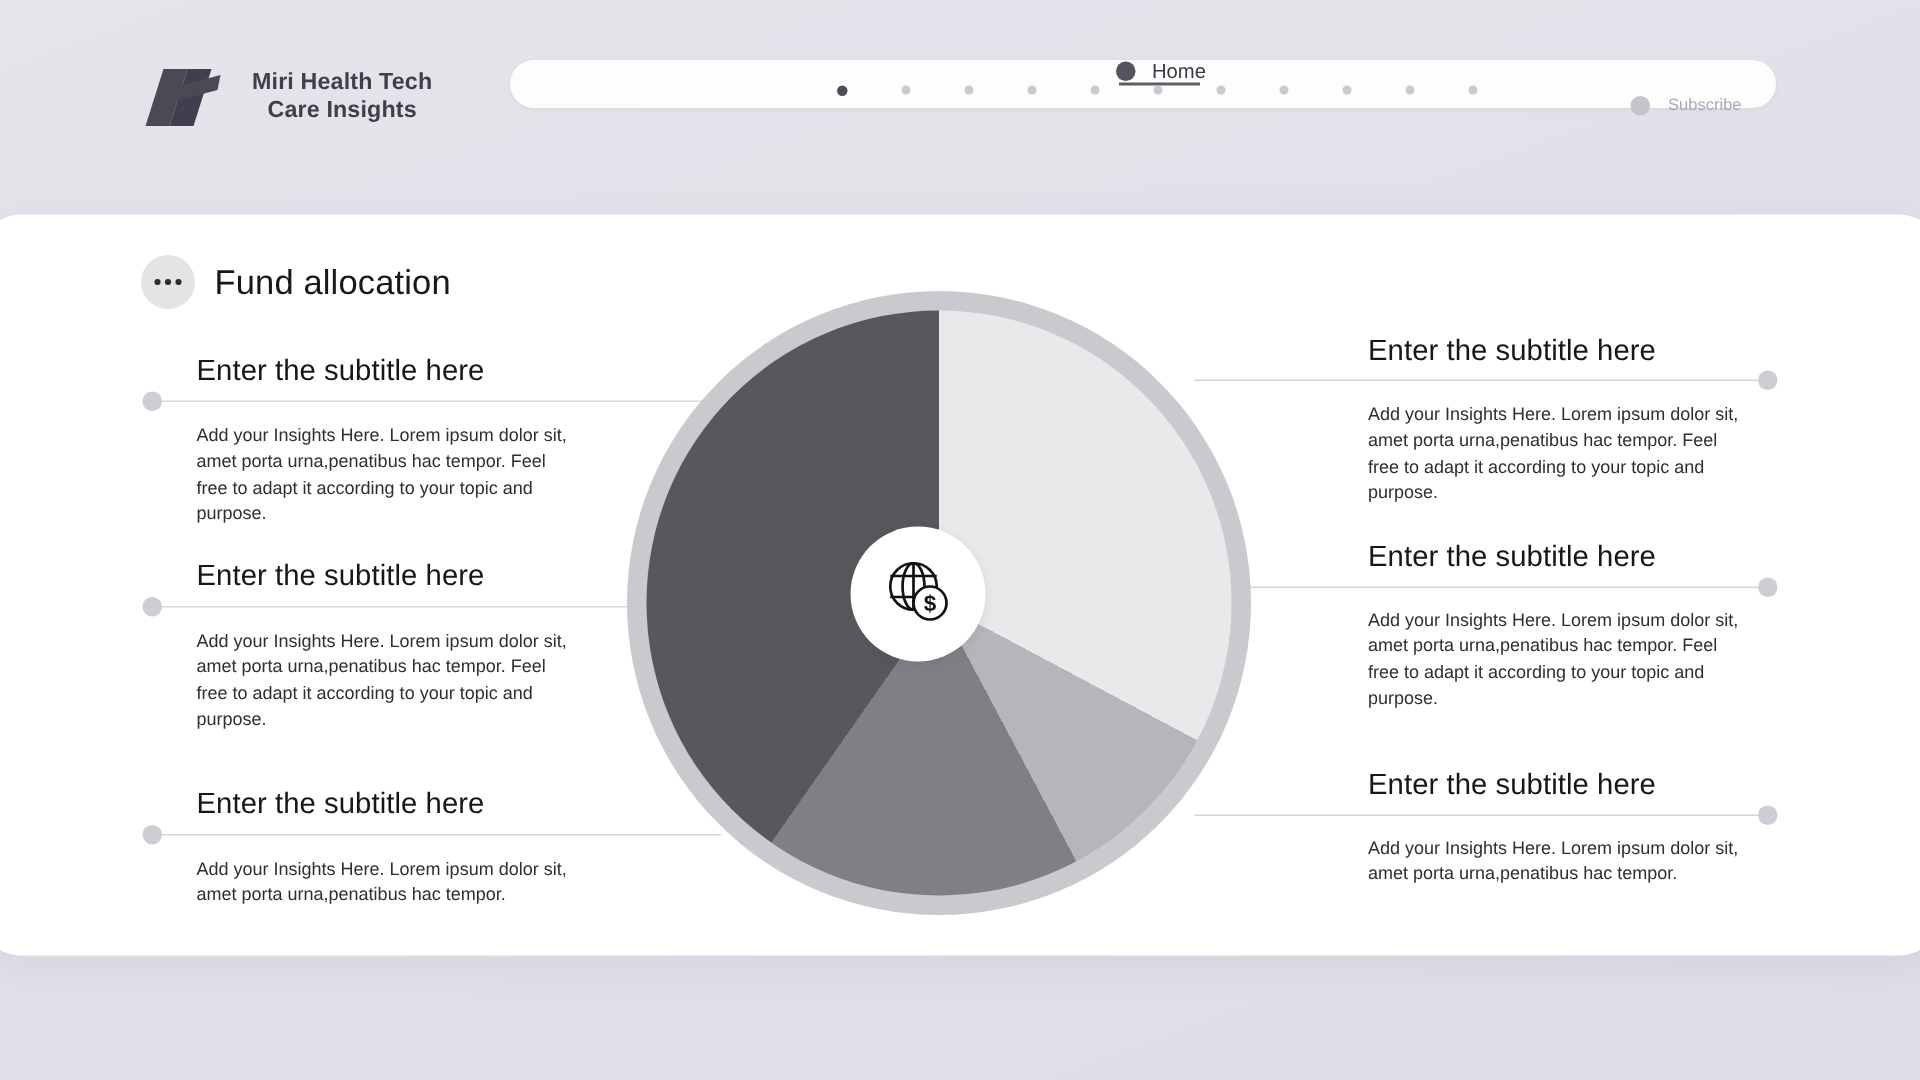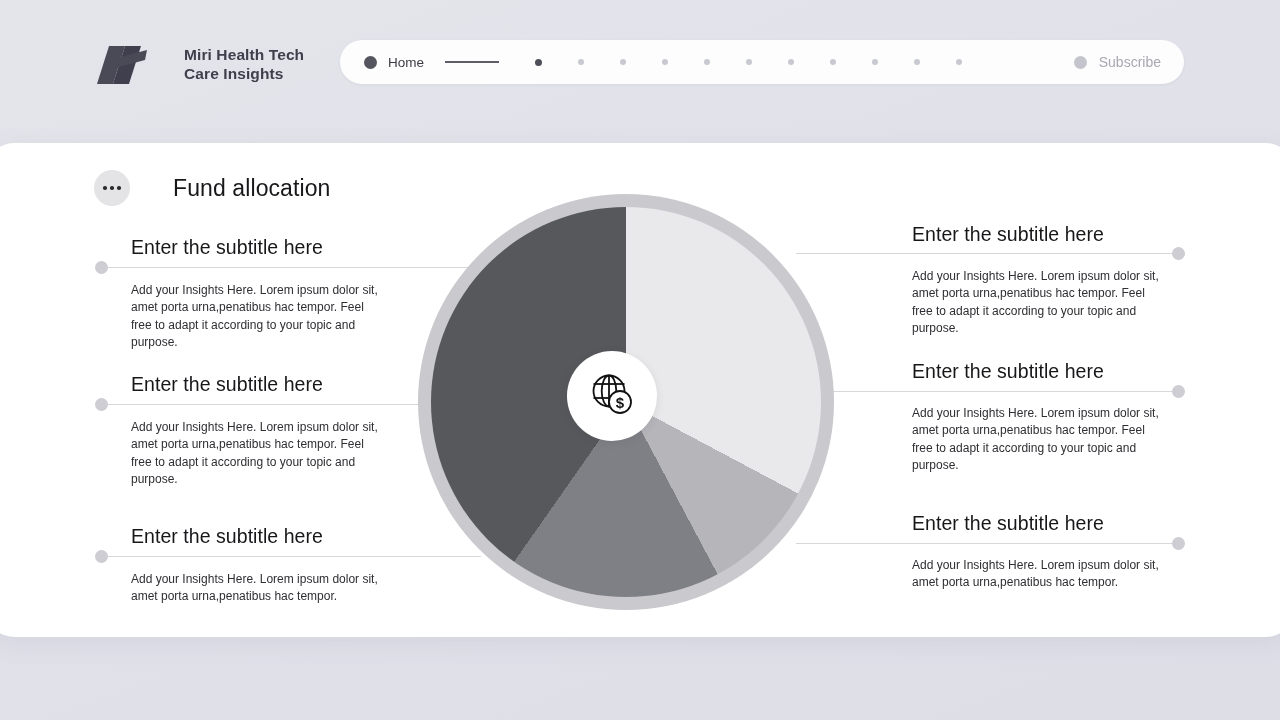--- a/index.html
+++ b/index.html
@@ -6,50 +6,51 @@
   body{
     width:1280px;height:720px;overflow:hidden;
     font-family:"Liberation Sans","DejaVu Sans",sans-serif;
     background:linear-gradient(160deg,#e4e4eb 0%,#e1e1e9 45%,#dedee7 100%);
     position:relative;
   }
   .stage{position:absolute;inset:0;}
 
   
   .header{position:absolute;left:0;top:0;width:1280px;height:143px;}
-  .brand{position:absolute;left:95px;top:44px;display:flex;align-items:center;gap:29px;}
+  .brand{position:absolute;left:95px;top:44px;display:flex;align-items:center;gap:13px;text-align:center;}
   .logo{width:60px;height:42px;position:relative;flex:none;}
   .brand-text{display:flex;flex-direction:column;line-height:1.22;}
   .brand-line{font-size:15.5px;font-weight:700;color:#3f3f4c;letter-spacing:.1px;white-space:nowrap;}
 
   .navbar{
-    position:absolute;left:340px;top:40px;width:844px;height:44px;
+    position:absolute;left:340px;top:40px;width:844px;height:32px;
     background:#fdfdfe;border-radius:22px;
     display:flex;align-items:center;
     box-shadow:0 1px 3px rgba(90,90,110,.07);
+    flex-direction:column;
   }
   .nav-home{display:flex;align-items:center;gap:11px;margin-left:24px;}
   .nav-home-dot{width:13px;height:13px;border-radius:50%;background:#55555f;flex:none;}
   .nav-home-label{font-size:13.5px;color:#3c3c46;font-weight:400;white-space:nowrap;}
   .nav-rule{width:54px;height:1.6px;background:#5d5d67;margin-left:21px;flex:none;}
   .nav-dots{display:flex;align-items:center;margin-left:18px;}
   .nav-dot{width:6px;height:6px;border-radius:50%;background:#c9c9d1;margin:0 18px;flex:none;}
   .nav-dot.active{background:#4e4e58;width:7px;height:7px;margin-left:18px;}
   .nav-sub{display:flex;align-items:center;gap:12px;margin-left:auto;margin-right:23px;}
   .nav-sub-dot{width:13px;height:13px;border-radius:50%;background:#c4c4cc;flex:none;}
-  .nav-sub-label{font-size:14px;color:#a8a8b2;white-space:nowrap;}
+  .nav-sub-label{font-size:11px;color:#a8a8b2;white-space:nowrap;}
 
   
   .card{
     position:absolute;left:-14px;top:143px;width:1308px;height:494px;
     background:#ffffff;border-radius:28px;
     box-shadow:0 6px 26px rgba(110,110,135,.10);
   }
 
-  .card-title-row{position:absolute;left:108px;top:27px;display:flex;align-items:center;gap:43px;}
+  .card-title-row{position:absolute;left:108px;top:27px;display:flex;align-items:center;gap:13px;}
   .dots-badge{
     width:36px;height:36px;border-radius:50%;background:#e4e4e7;
     display:flex;align-items:center;justify-content:center;gap:3.5px;flex:none;
   }
   .dots-badge i{width:3.6px;height:3.6px;border-radius:50%;background:#2c2c2c;display:block;}
   .card-title{font-size:23px;color:#18181b;font-weight:400;letter-spacing:.1px;white-space:nowrap;}
 
   
   .pie-wrap{position:absolute;left:432px;top:194px;width:416px;height:416px;}
   .pie-ring{position:absolute;inset:0;border-radius:50%;background:#c9c9ce;}

